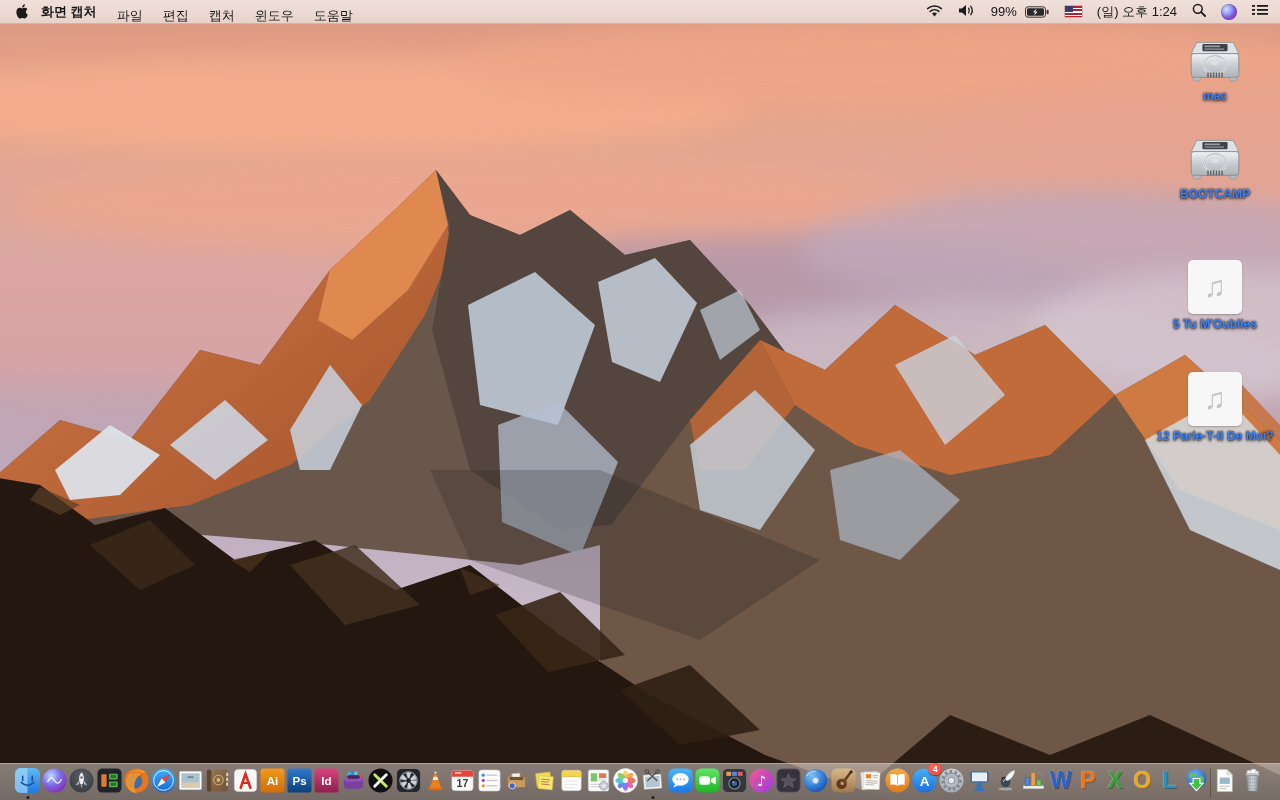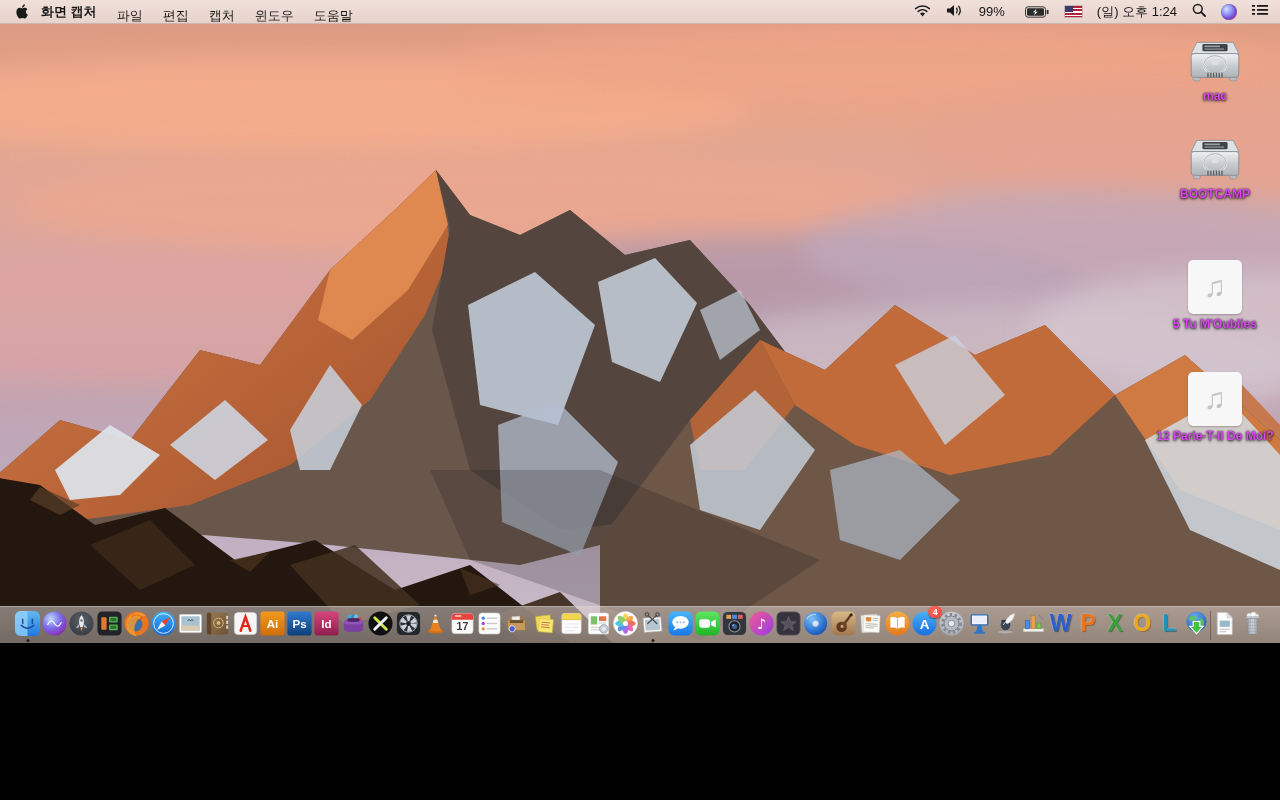--- a/index.html
+++ b/index.html
@@ -1,43 +1,43 @@
 <!DOCTYPE html>
 <html><head>
 <meta charset="utf-8">
 <style>
   html,body{margin:0;padding:0;width:1280px;height:800px;overflow:hidden;background:#000;
     font-family:"Liberation Sans",sans-serif;-webkit-font-smoothing:antialiased;}
-  .screen{position:relative;width:1280px;height:643px;overflow:hidden;}
+  .screen{position:relative;width:1280px;height:800px;overflow:hidden;}
   .wallpaper{position:absolute;inset:0;width:1280px;height:800px;display:block;}
 
   
   .menubar{position:absolute;top:0;left:0;right:0;height:23px;
     background:linear-gradient(#f0e0da,#e7d3cc);
     border-bottom:1px solid rgba(90,60,50,.25);
     display:flex;align-items:center;justify-content:space-between;
     font-size:13px;color:#141414;z-index:30;}
   .mb-left{display:flex;align-items:center;height:100%;}
   .mb-right{display:flex;align-items:center;height:100%;gap:15px;padding-right:12px;}
   .apple-menu{padding:0 12px 0 16px;display:flex;align-items:center;height:100%;}
   .mb-app{font-weight:700;margin-right:20px;}
   .mb-item{margin-right:20px;margin-top:8px;}
-  .mb-status{display:flex;align-items:center;gap:20px;}
+  .mb-status{display:flex;align-items:center;gap:8px;}
   .flag{width:17px;height:11px;position:relative;
     background:repeating-linear-gradient(to bottom,#b22234 0 1.7px,#fff 1.7px 3.4px);
     box-shadow:0 0 0 0.5px rgba(0,0,0,.35);}
   .flag .canton{position:absolute;top:0;left:0;width:8px;height:6px;background:#3c3b6e;}
   .siri-orb{width:16px;height:16px;border-radius:50%;
     background:radial-gradient(circle at 34% 32%,#cfe2ff 0%,#8f8ff2 38%,#7a4ad0 62%,#c04ab0 85%,#4a2a90 100%);
     box-shadow:inset 0 0 2px rgba(0,0,0,.4);}
   .clock{font-size:13px;}
 
   
   .dicon{position:absolute;left:1155px;width:120px;text-align:center;cursor:default;}
-  .dicon .lbl{margin-top:3px;color:#d946ef;font-weight:700;font-size:12px;line-height:15px;
+  .dicon .lbl{margin-top:3px;color:#3b82f6;font-weight:700;font-size:12px;line-height:15px;
     text-shadow:0 1px 3px rgba(0,0,0,.9),0 0 2px rgba(0,0,0,.7);}
   .music-tile{width:54px;height:54px;margin:0 auto;background:#f7f7f8;border-radius:5px;
     box-shadow:0 1px 2px rgba(0,0,0,.25);display:flex;align-items:center;justify-content:center;}
   .music-tile span{font-size:30px;color:#c3c3c8;line-height:54px;}
 
   
   .dock{position:absolute;left:0;right:0;bottom:0;height:37px;box-sizing:border-box;
     background:linear-gradient(180deg,rgba(226,216,211,.52),rgba(175,166,161,.58));
     border-top:1px solid rgba(255,255,255,.38);
     display:flex;align-items:flex-start;justify-content:space-between;

